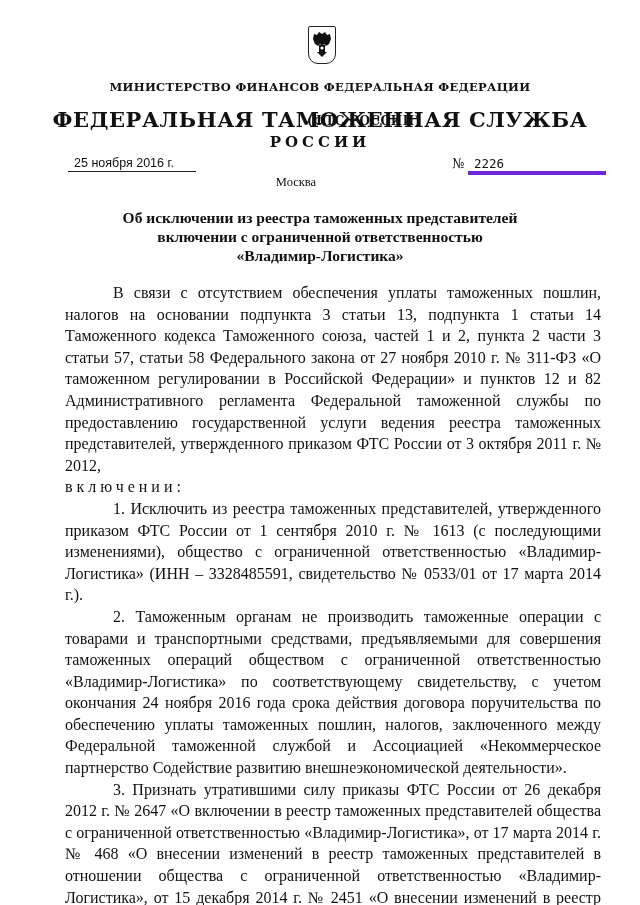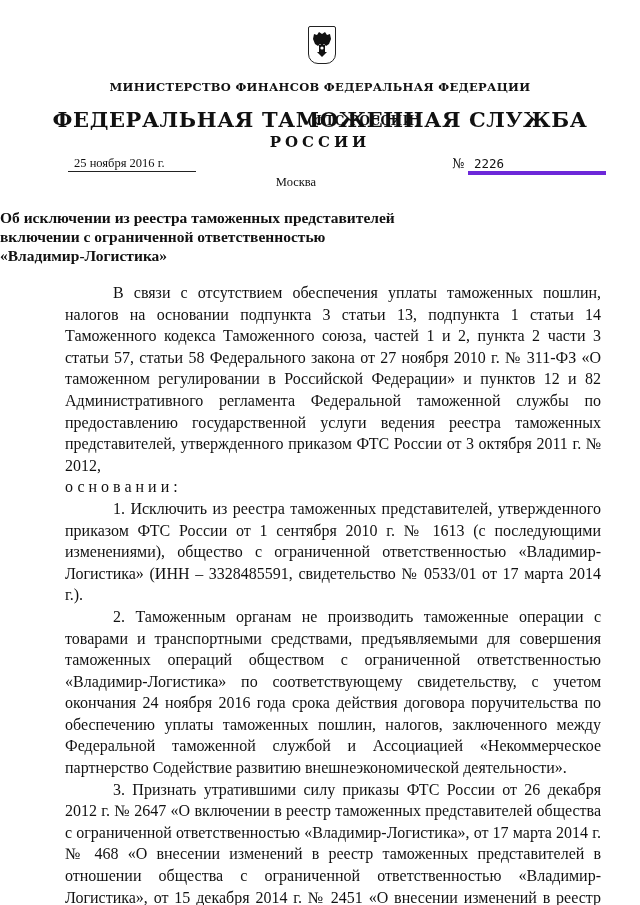--- a/index.html
+++ b/index.html
@@ -16,38 +16,38 @@
     .header-line {
       position: absolute; left: 0; width: 640px; text-align: center;
       font-family: "DejaVu Serif", "Liberation Serif", serif; font-weight: bold;
     }
     .ministry { top: 80px; font-size: 11.5px; letter-spacing: 0.3px; }
     .service { top: 107px; font-size: 21px; letter-spacing: 0.6px; }
     .service-abbr { top: 114px; font-size: 12px; letter-spacing: 0.6px; padding-left: 44px; }
     .order-title { top: 133px; font-size: 15px; letter-spacing: 4px; }
     .date {
       position: absolute; left: 68px; top: 156px; width: 122px;
-      font-family: Liberation Serif, serif; font-size: 12.5px;
+      font-family: Liberation Sans, sans-serif; font-size: 12.5px;
       border-bottom: 1px solid #222; padding-left: 6px; line-height: 15px;
     }
     .num-sign {
       position: absolute; left: 452px; top: 156px;
       font-family: "DejaVu Serif", serif; font-size: 13px; line-height: 15px;
     }
     .num {
       position: absolute; left: 468px; top: 156px; width: 132px;
       font-family: "DejaVu Sans Mono", "Liberation Mono", monospace; font-size: 12.5px;
       border-bottom: 4px solid #6d28d9; padding-left: 6px; line-height: 15px;
     }
     .city {
       position: absolute; left: 0; width: 592px; top: 175px; text-align: center;
       font-size: 12.5px;
     }
     .subject {
-      position: absolute; left: 0; width: 640px; top: 208px; text-align: left;
+      position: absolute; left: 0; width: 640px; top: 208px; text-align: center;
       font-weight: bold; font-size: 15.5px; line-height: 19px;
     }
     .body-text {
       position: absolute; left: 65px; width: 536px; top: 282px;
       font-size: 16px; line-height: 21.6px; text-align: justify;
     }
     .body-text p { margin: 0; text-indent: 48px; text-align: justify; text-align-last: left; font-family: Liberation Serif, serif; }
     .body-text p.noindent { text-indent: 0; letter-spacing: 4px; }
     .body-text p.cut { text-align-last: justify; }
   </style>
@@ -74,17 +74,17 @@
 <div class="city">Москва</div>
 
 <div class="subject">
   <div>Об исключении из реестра таможенных представителей</div>
   <div>включении с ограниченной ответственностью</div>
   <div>«Владимир-Логистика»</div>
 </div>
 
 <div class="body-text">
   <p>В связи с отсутствием обеспечения уплаты таможенных пошлин, налогов на основании подпункта 3 статьи 13, подпункта 1 статьи 14 Таможенного кодекса Таможенного союза, частей 1 и 2, пункта 2 части 3 статьи 57, статьи 58 Федерального закона от 27 ноября 2010 г. № 311-ФЗ «О таможенном регулировании в Российской Федерации» и пунктов 12 и 82 Административного регламента Федеральной таможенной службы по предоставлению государственной услуги ведения реестра таможенных представителей, утвержденного приказом ФТС России от 3 октября 2011 г. № 2012,</p>
-  <p class="noindent">основании:</p>
+  <p class="noindent">включении:</p>
   <p>1. Исключить из реестра таможенных представителей, утвержденного приказом ФТС России от 1 сентября 2010 г. № 1613 (с последующими изменениями), общество с ограниченной ответственностью «Владимир-Логистика» (ИНН – 3328485591, свидетельство № 0533/01 от 17 марта 2014 г.).</p>
   <p>2. Таможенным органам не производить таможенные операции с товарами и транспортными средствами, предъявляемыми для совершения таможенных операций обществом с ограниченной ответственностью «Владимир-Логистика» по соответствующему свидетельству, с учетом окончания 24 ноября 2016 года срока действия договора поручительства по обеспечению уплаты таможенных пошлин, налогов, заключенного между Федеральной таможенной службой и Ассоциацией «Некоммерческое партнерство Содействие развитию внешнеэкономической деятельности».</p>
   <p class="cut">3. Признать утратившими силу приказы ФТС России от 26 декабря 2012 г. № 2647 «О включении в реестр таможенных представителей общества с ограниченной ответственностью «Владимир-Логистика», от 17 марта 2014 г. № 468 «О внесении изменений в реестр таможенных представителей в отношении общества с ограниченной ответственностью «Владимир-Логистика», от 15 декабря 2014 г. № 2451 «О внесении изменений в реестр таможенных представителей в отношении общества с ограниченной ответственностью</p>
 </div>
 
 </body></html>

